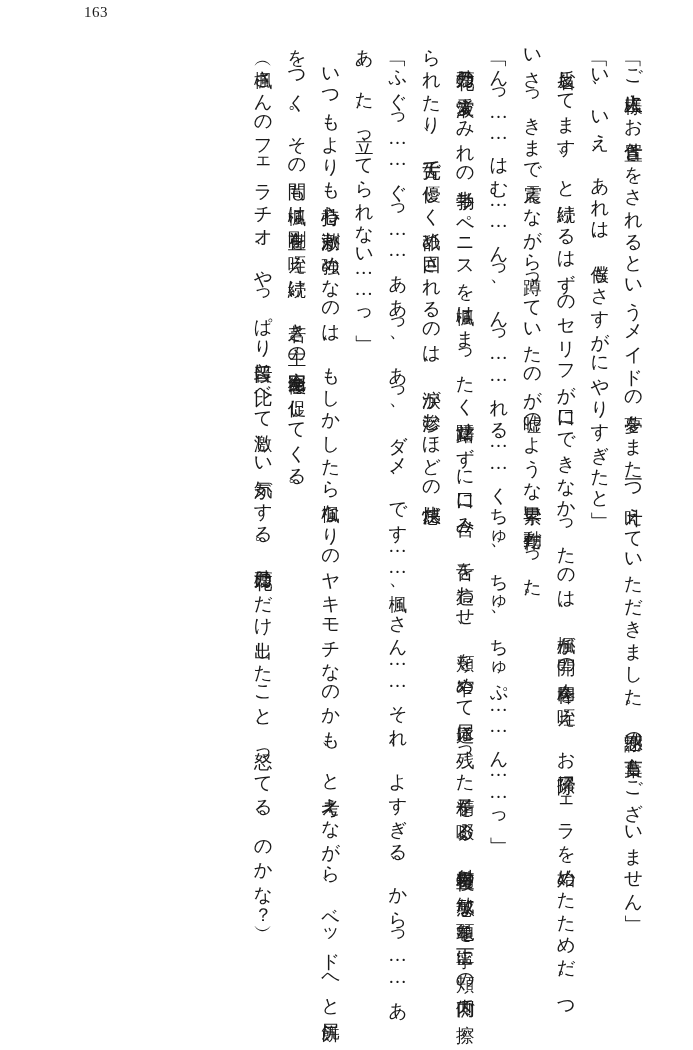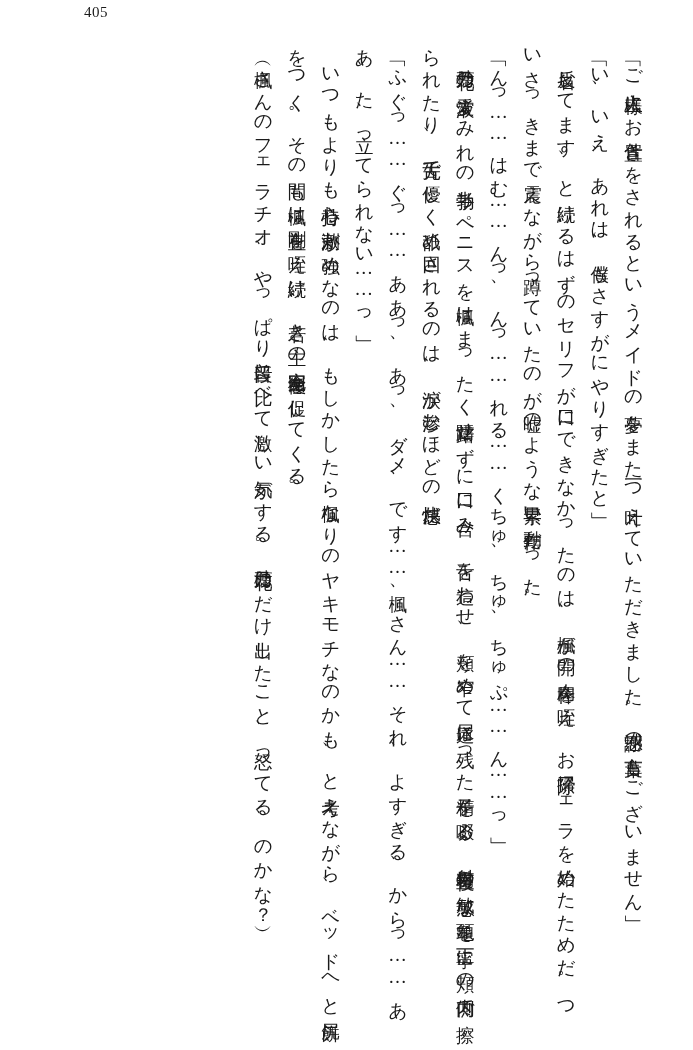--- a/index.html
+++ b/index.html
@@ -56,21 +56,21 @@
     text-indent: 0;
   }
   .body-text p.indent {
     text-indent: 1em;
   }
 </style>
 </head>
 <body>
 
 <div class="page">
-  <div class="page-number">405</div>
+  <div class="page-number">163</div>
   <div class="body-text">
     <p class="indent">「ご主人様にお仕置きをされるというメイドの夢をまた一つ叶えていただきました。感謝の言葉もございません」</p>
     <p class="indent">「い、いえ、あれは、僕もさすがにやりすぎたと」</p>
     <p class="indent">反省してます、と続けるはずのセリフが口にできなかったのは、楓が開の肉棒を咥え、お掃除フェラを始めたためだ。ついさっきまで震えながら蹲っていたのが嘘のような素早い動作だった。</p>
     <p class="indent">「んっ……はむ……んっ、んっ……れる……くちゅ、ちゅ、ちゅぷ……ん……っ」</p>
     <p class="indent">穂乃花の愛液まみれの半勃ちペニスを楓はまったく躊躇せずに口に含み、舌を這わせ、頬を窄めて尿道に残った精子を啜る。射精直後の敏感な亀頭を丁寧に頬の内側で擦られたり、舌先で優しく舐め回されるのは、涙が滲むほどの快感だ。</p>
     <p class="indent">「ふぐっ……ぐっ……ああっ、あっ、ダメ、です……楓、さん……それ、よすぎる、からっ……ああ、た、立ってられない……っ」</p>
     <p class="indent">いつもよりも心持ち刺激が強めなのは、もしかしたら楓なりのヤキモチなのかも、と考えながら、ベッドへと尻餅をつく。その間も楓は剛直を咥え続け、若き主の完全回復を促してくる。</p>
     <p class="indent">（楓さんのフェラチオ、やっぱり普段に比べて激しい気がする。穂乃花にだけ出したこと、怒ってる、のかな？）</p>
   </div>

